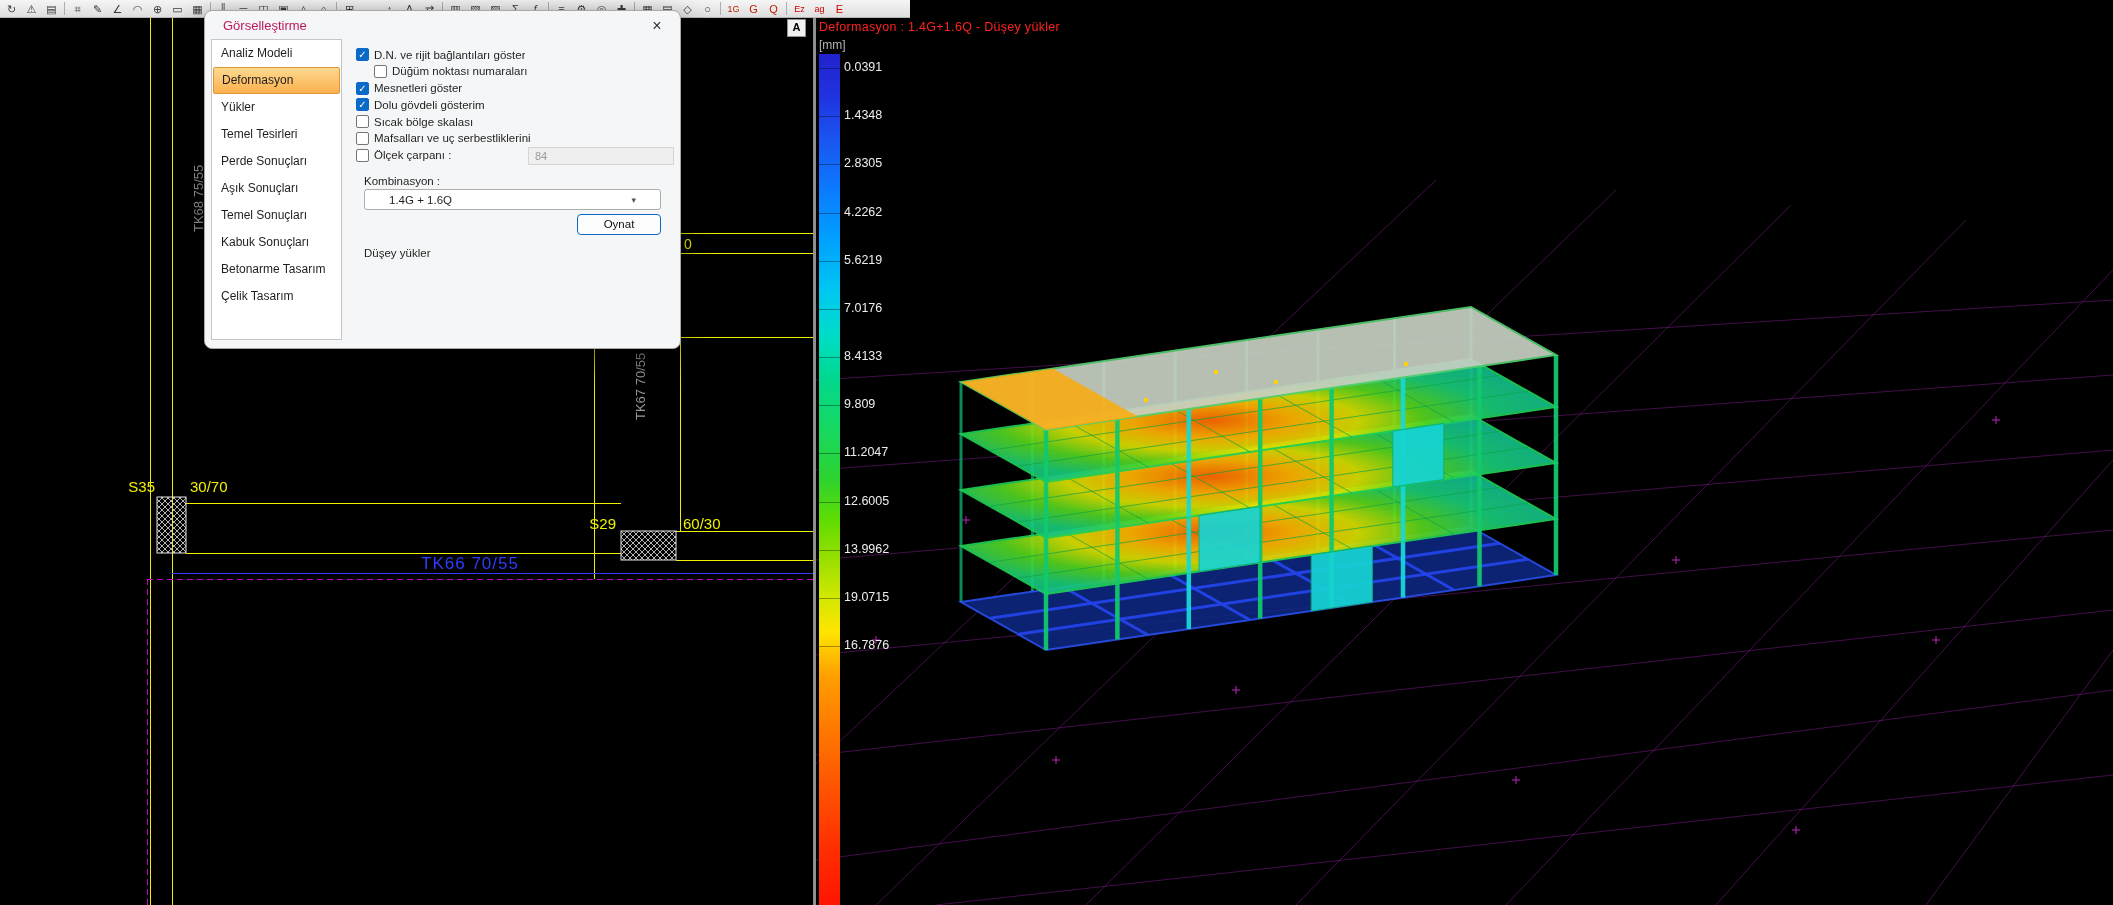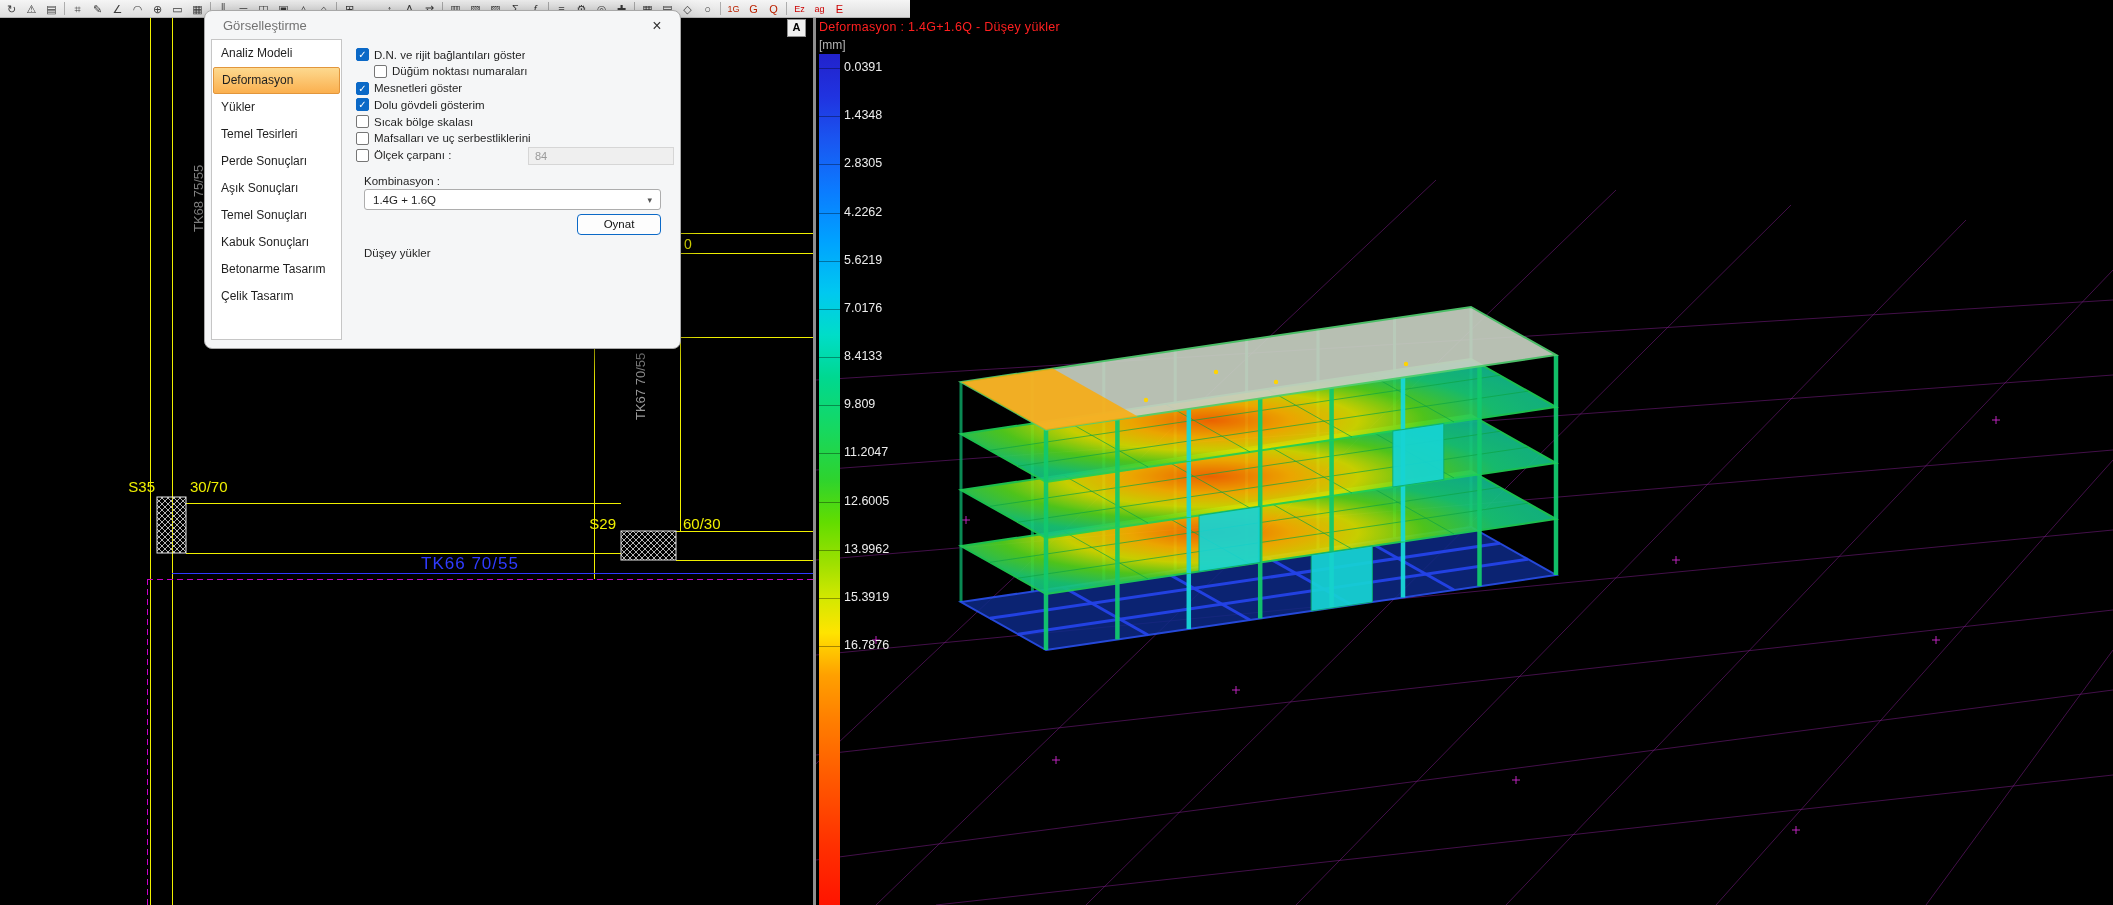--- a/index.html
+++ b/index.html
@@ -27,21 +27,21 @@
     background:linear-gradient(to bottom,#2222cc 0%,#2033e0 5%,#1a55f0 10%,#0b7bff 16%,
     #00a2ff 22%,#00c8f0 28%,#00ddc8 33%,#00d890 38%,#16d861 44%,#2ed32e 50%,#62dd00 55%,
     #a0e000 60%,#d4e800 64%,#ffe400 68%,#ffc800 70%,#ffa000 73%,#ff8000 78%,#ff5a00 85%,
     #ff3000 93%,#ff1400 100%)}
   .v-labels{position:absolute;left:0;top:0;z-index:4}
   .scale-label{position:absolute;left:28px;color:#ededed;font-size:12.5px;white-space:nowrap}
   .scale-tick{position:absolute;left:3px;width:21px;height:1px;background:rgba(0,0,0,.35)}
   
   .dialog{position:absolute;left:204px;top:10px;width:475px;height:337px;background:#f5f6f7;
     border:1px solid #a8a8a8;border-radius:8px;box-shadow:0 12px 32px rgba(0,0,0,.55);z-index:20}
-  .dlg-title{position:absolute;left:18px;top:7px;font-size:13px;color:#737373}
+  .dlg-title{position:absolute;left:18px;top:7px;font-size:13px;color:#be185d}
   .dlg-close{position:absolute;right:8px;top:4px;width:30px;height:22px;text-align:center;
     line-height:22px;font-size:16px;color:#333;cursor:default}
   .cat-list{position:absolute;left:6px;top:28px;width:131px;height:301px;background:#fff;
     border:1px solid #c6c6c6;box-sizing:border-box;overflow:hidden}
   .list-item{height:27px;line-height:27px;padding-left:9px;font-size:12px;color:#1f1f1f;white-space:nowrap}
   .list-item.selected{background:linear-gradient(#fdd98f,#fbb04f);border:1px solid #e2963c;
     border-radius:2px;height:25px;line-height:25px;margin:0 1px;padding-left:8px}
   .cb-group{position:absolute;left:151px;top:36px;width:176px}
   .cb-row{display:flex;align-items:center;height:15px;margin-bottom:1.8px;font-size:11.5px;
     color:#1f1f1f;white-space:nowrap;overflow:hidden}
@@ -58,21 +58,21 @@
   .radio{width:12px;height:12px;box-sizing:border-box;border-radius:50%;border:1px solid #767676;
     background:#fff;margin-right:5px;flex:0 0 12px}
   .radio.selected{border:4px solid #0b69c7}
   .radio-label{color:#1f1f1f}
   .scale-input{position:absolute;left:323px;top:136px;width:146px;height:18px;background:#efefef;
     border:1px solid #d6d6d6;box-sizing:border-box;font-size:11px;color:#9a9a9a;line-height:16px;
     padding-left:6px}
   .combo-label{position:absolute;left:159px;top:164px;font-size:11.5px;color:#1f1f1f}
   .combo{position:absolute;left:159px;top:178px;width:297px;height:21px;background:#fff;
     border:1px solid #adadad;border-radius:3px;box-sizing:border-box;font-size:11.5px;color:#1f1f1f;
-    display:flex;justify-content:space-between;align-items:center;padding:0 8px}
+    display:flex;justify-content:space-between;align-items:center;padding:0 24px}
   .combo-chevron{font-size:9px;color:#555}
   .play-btn{position:absolute;left:372px;top:203px;width:84px;height:21px;background:#fdfdfd;
     border:1px solid #0b69c7;border-radius:4px;box-sizing:border-box;font-size:11.5px;color:#111;
     text-align:center;line-height:18px}
   .dlg-footer{position:absolute;left:159px;top:236px;font-size:11.5px;color:#1f1f1f}
 </style>
 </head>
 <body>
 
 <div class="toolbar">
@@ -311,21 +311,21 @@
       <div class="scale-label" style="top: 349.02px;">8.4133</div>
       <div class="scale-tick" style="top: 405.19px;"></div>
       <div class="scale-label" style="top: 397.19px;">9.809</div>
       <div class="scale-tick" style="top: 453.36px;"></div>
       <div class="scale-label" style="top: 445.36px;">11.2047</div>
       <div class="scale-tick" style="top: 501.53px;"></div>
       <div class="scale-label" style="top: 493.53px;">12.6005</div>
       <div class="scale-tick" style="top: 549.7px;"></div>
       <div class="scale-label" style="top: 541.7px; text-align: right;">13.9962</div>
       <div class="scale-tick" style="top: 597.87px;"></div>
-      <div class="scale-label" style="top: 589.87px;">15.3919</div>
+      <div class="scale-label" style="top: 589.87px;">19.0715</div>
       <div class="scale-tick" style="top: 646.04px;"></div>
       <div class="scale-label" style="top: 638.04px;">16.7876</div>
     </div>
 </div>
 
 <div class="dialog">
   <div class="dlg-title">Görselleştirme</div>
   <div class="dlg-close">×</div>
   <div class="cat-list">
       <div class="list-item">Analiz Modeli</div>

